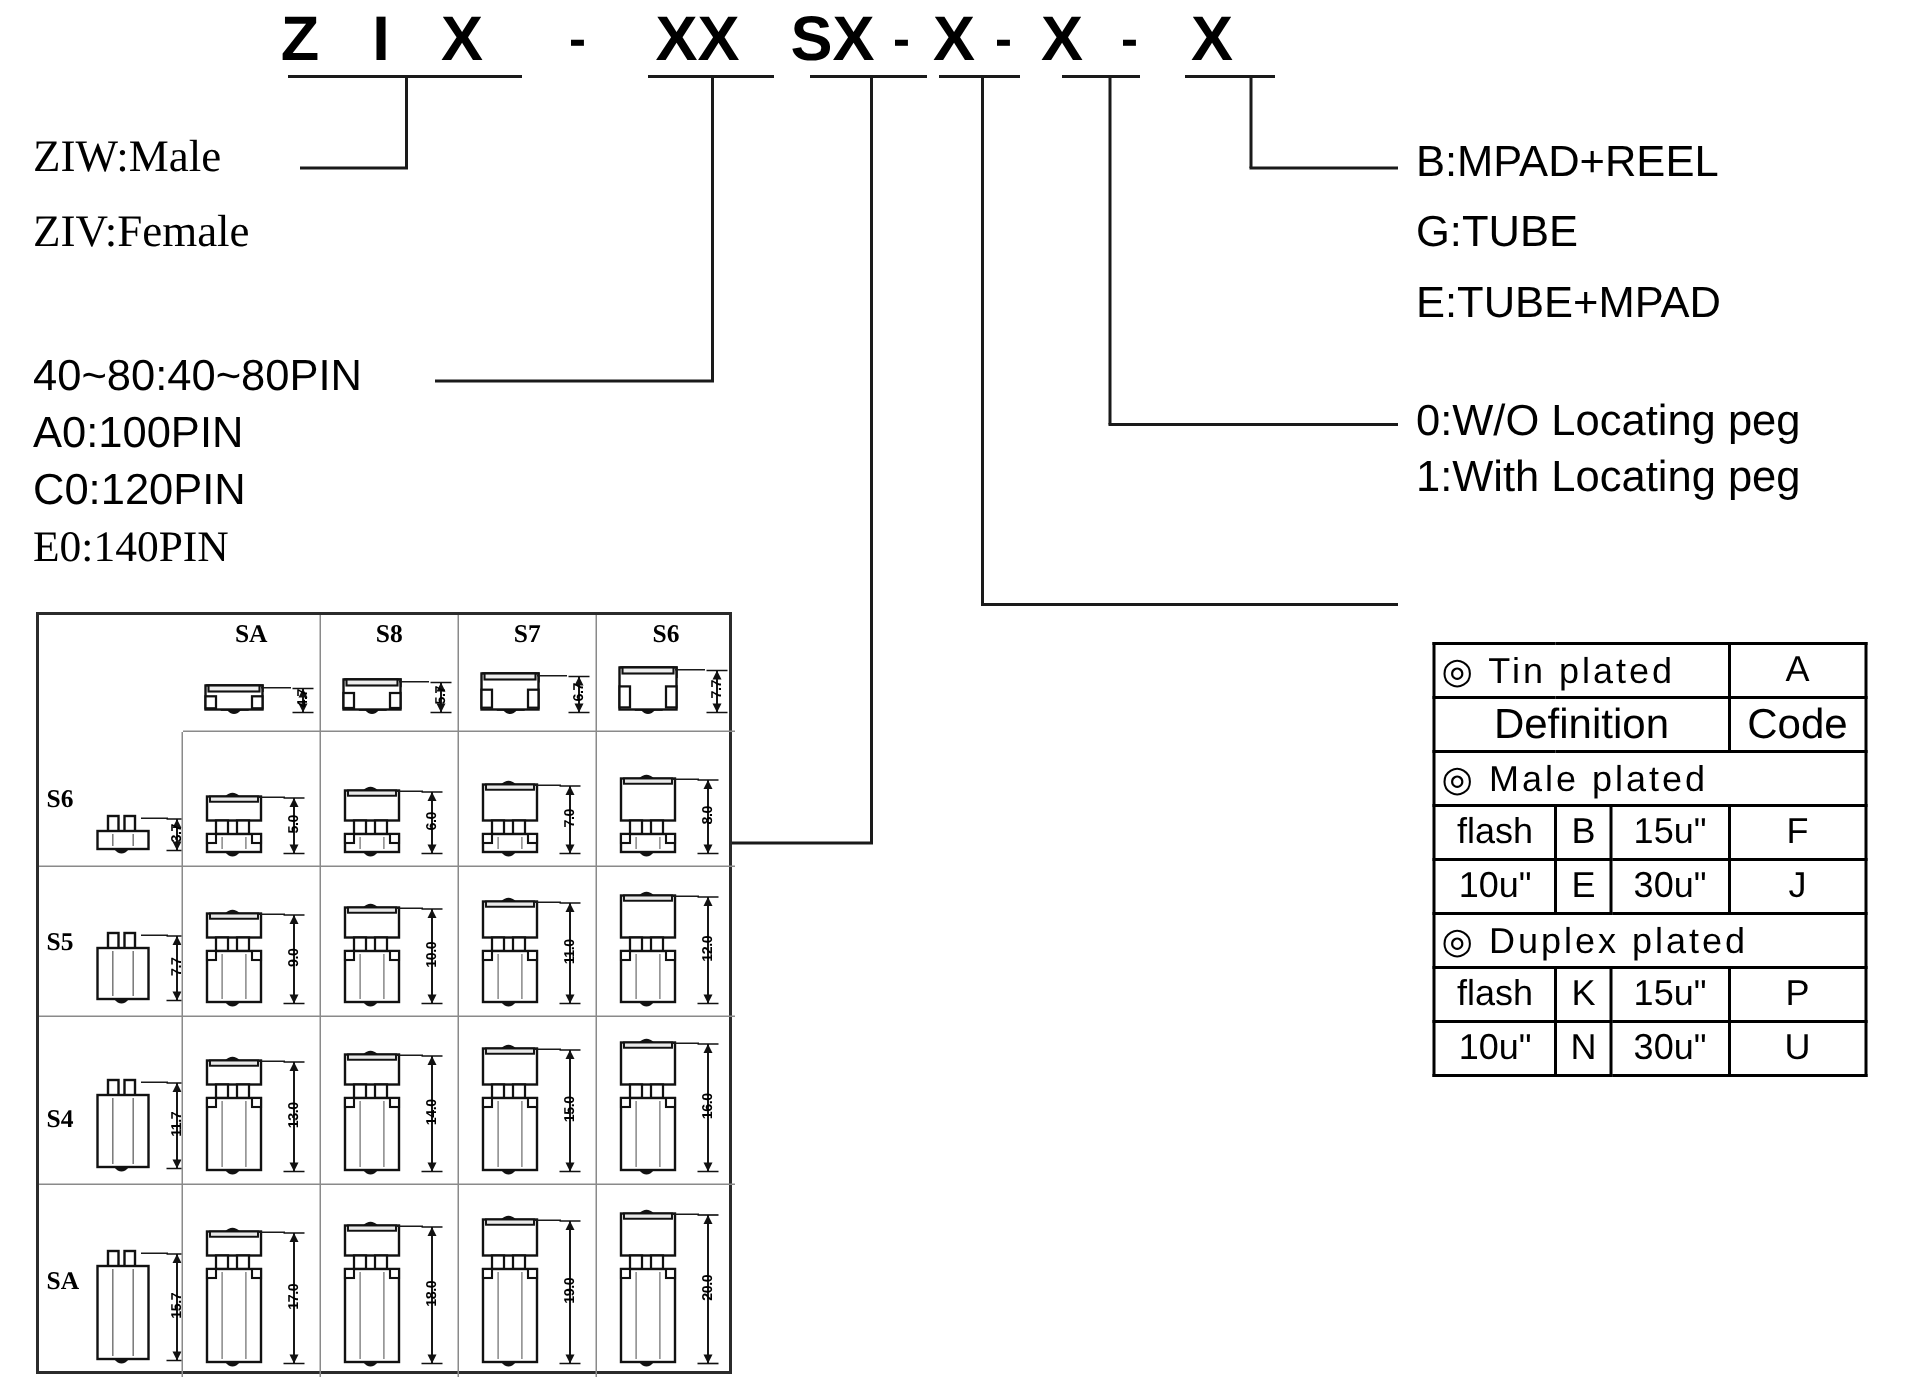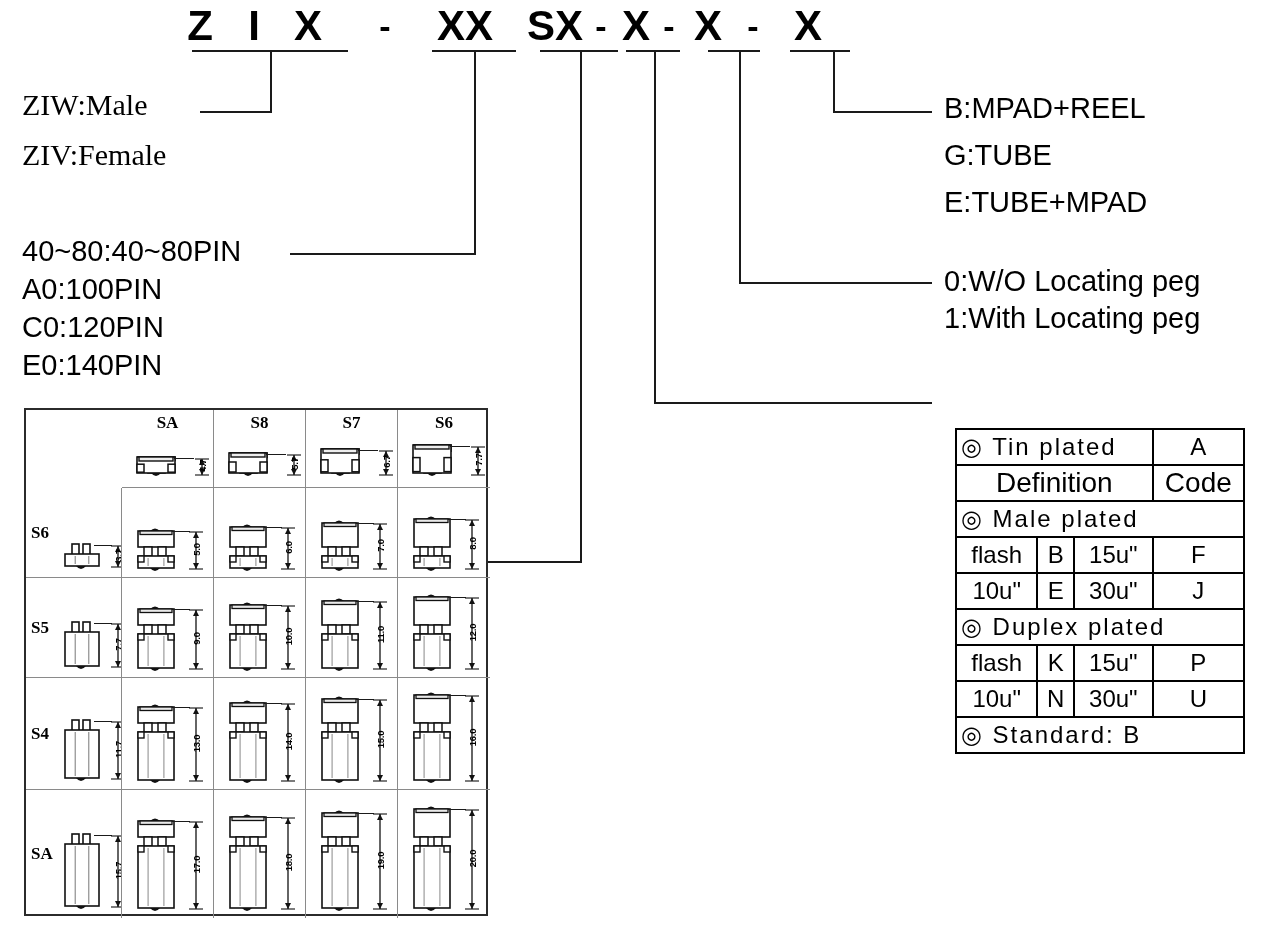--- a/index.html
+++ b/index.html
@@ -156,21 +156,21 @@
 
   <div class="vline" style="left:833px; top:50px; height:62px;"></div>
   <div class="hline" style="left:833px; top:111px; width:99px;"></div>
 
   <div class="serif-lbl" style="left:22px; top:88px;text-align:center;">ZIW:Male</div>
   <div class="serif-lbl" style="left:22px; top:138px;">ZIV:Female</div>
 
   <div class="sans-lbl tight" style="left:22px; top:232px;">40~80:40~80PIN</div>
   <div class="sans-lbl tight" style="left:22px; top:270px;">A0:100PIN</div>
   <div class="sans-lbl tight" style="left:22px; top:308px;">C0:120PIN</div>
-  <div class="sans-lbl tight" style="left:22px; top:346px;">E0:140PIN</div>
+  <div class="sans-lbl tight" style="left:22px; top:346px;font-family:Liberation Serif, serif;">E0:140PIN</div>
 
   <div class="sans-lbl" style="left:944px; top:92px;">B:MPAD+REEL</div>
   <div class="sans-lbl" style="left:944px; top:139px;">G:TUBE</div>
   <div class="sans-lbl" style="left:944px; top:186px;">E:TUBE+MPAD</div>
 
   <div class="sans-lbl" style="left:944px; top:265px;">0:W/O Locating peg</div>
   <div class="sans-lbl" style="left:944px; top:302px;">1:With Locating peg</div>
 
 
   <table class="ptable">
@@ -206,23 +206,20 @@
       <td>K</td>
       <td>15u"</td>
       <td>P</td>
     </tr>
     <tr>
       <td>10u"</td>
       <td>N</td>
       <td>30u"</td>
       <td>U</td>
     </tr>
-    <tr>
-      <td class="lft bul" colspan="4">◎ Standard: B</td>
-    </tr>
   </tbody>
     </table>
 
   <div class="mtable" id="matrix">
       <div class="mcell" style="left: 96px; top: 0px; width: 92px; height: 78px;">
         <div class="colhd">SA</div>
         <div class="drawing" style="left: 14px; top: 44px;">
           <svg width="40" height="24" viewBox="0 0 40 24">
             <g fill="#fff" stroke="#111" stroke-width="1.6">
               <path d="M1 3 L8 3 L8 6.52
@@ -406,21 +403,21 @@
          <line x1="8" y1="1" x2="8" y2="44" stroke="#111" stroke-width="1.3"></line>
          <path d="M8 1 l-3 6 h6 z" fill="#111"></path>
          <path d="M8 44 l-3 -6 h6 z" fill="#111"></path>
          <line x1="1" y1="1" x2="15" y2="1" stroke="#111" stroke-width="1.1"></line>
          <line x1="1" y1="44" x2="15" y2="44" stroke="#111" stroke-width="1.1"></line>
        </svg>
         </div>
         <div class="dimtxt" style="left: 75px; top: 60.5px; width: 34px; text-align: center;">7.7</div>
       </div>
       <div class="mcell" style="left: 0px; top: 268px; width: 96px; height: 112px;">
-        <div class="rowhd" style="top: 46px;">S4</div>
+        <div class="rowhd" style="top: 58px;">S4</div>
         <div class="drawing" style="left: 38px; top: 41px;">
           <svg width="36" height="65" viewBox="0 0 36 65">
             <g fill="#fff" stroke="#111" stroke-width="1.6">
               <rect x="8" y="1" width="7" height="12"></rect>
               <rect x="19" y="1" width="7" height="12"></rect>
               <rect x="1" y="11" width="34" height="48"></rect>
             </g>
             <g stroke="#777" stroke-width="1">
               <line x1="11.2" y1="13" x2="11.2" y2="57"></line>
               <line x1="24.799999999999997" y1="13" x2="24.799999999999997" y2="57"></line>

